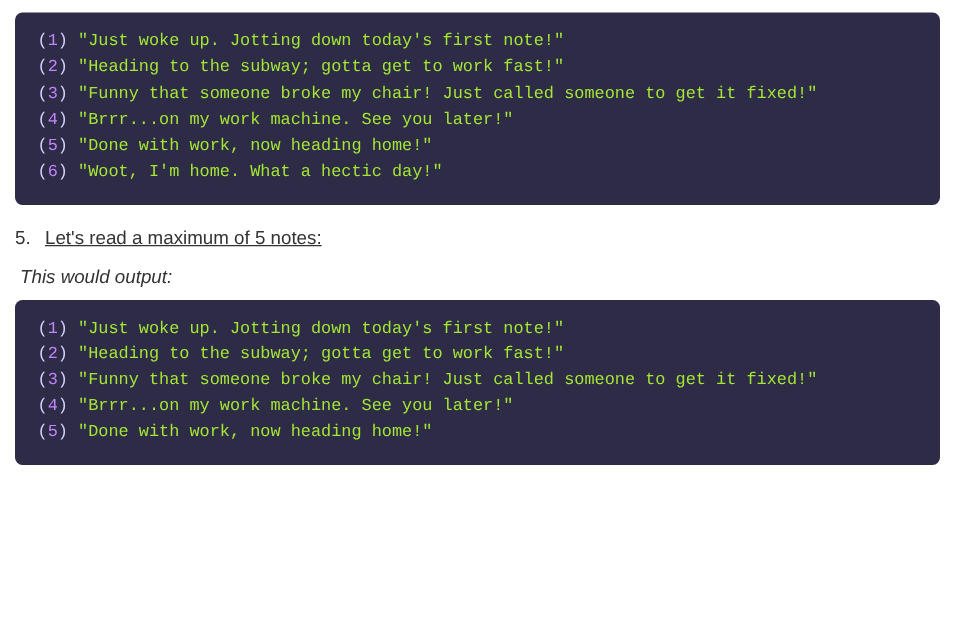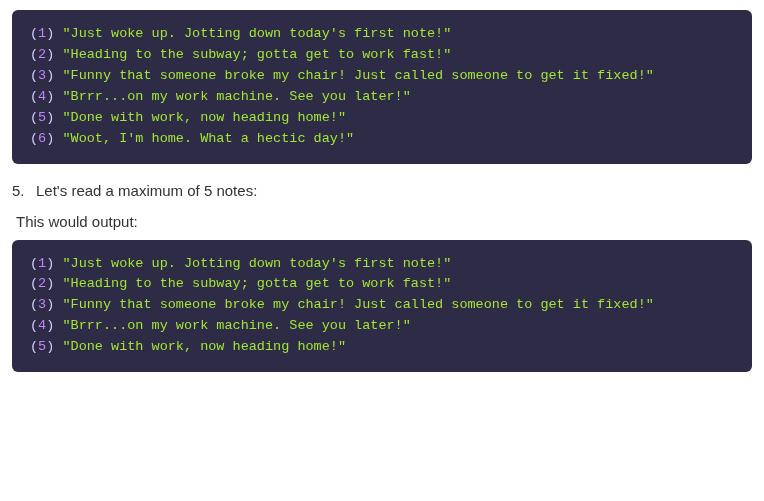--- a/index.html
+++ b/index.html
@@ -31,33 +31,35 @@
   .num     { color: #c084fc; }
   .str     { color: #a3e635; }
   .cmd     { color: #f9a8d4; } 
   .ident   { color: #f1eddc; } 
   .lit     { color: #c084fc; font-style: italic; } 
   ol.step {
     margin: 18px 0 8px 0;
     padding-left: 20px;
     counter-reset: step 4;
     list-style: none;
+    text-decoration: underline;
   }
   ol.step li {
     counter-increment: step;
     position: relative;
     padding-left: 4px;
   }
   ol.step li::before {
     content: counter(step) ".";
     position: absolute;
     left: -20px;
   }
   .prose {
     margin: 14px 0 8px 4px;
+    font-style: italic;
   }
 </style>
 </head>
 <body>
 
 <div class="wrap">
 
   <div class="codeblock" id="block1">
       <div class="line"><span class="paren">(</span><span class="num">1</span><span class="paren">)</span> <span class="str">"Just woke up. Jotting down today's first note!"</span></div>
       <div class="line"><span class="paren">(</span><span class="num">2</span><span class="paren">)</span> <span class="str">"Heading to the subway; gotta get to work fast!"</span></div>

